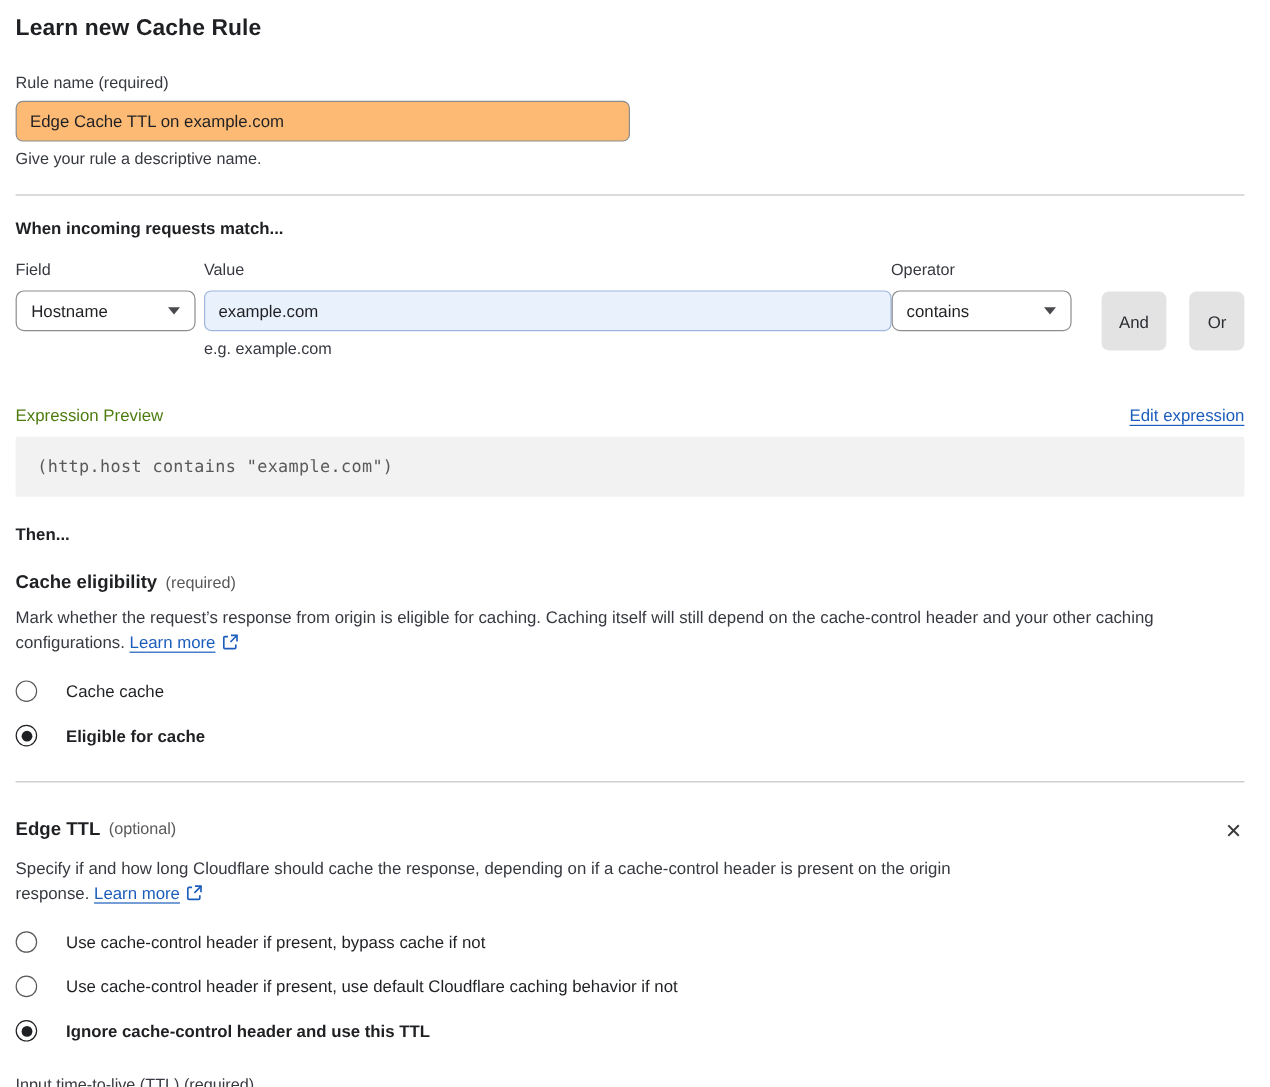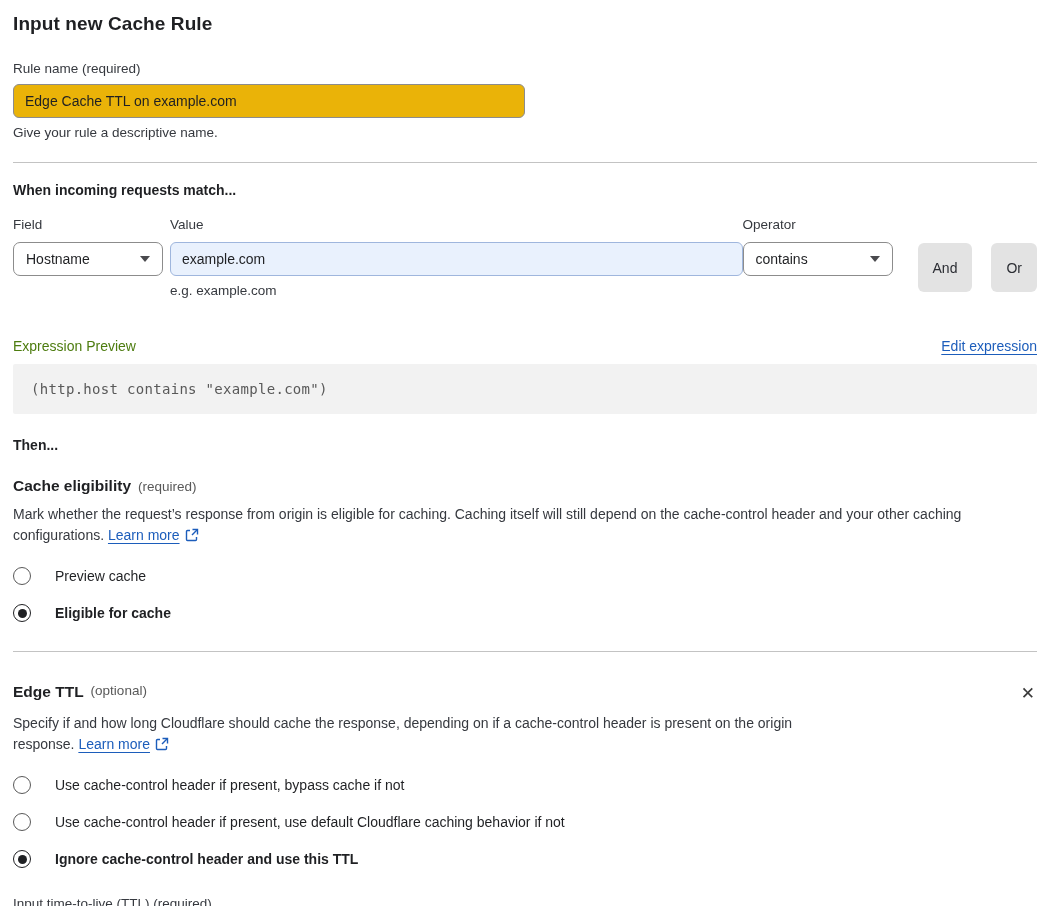--- a/index.html
+++ b/index.html
@@ -27,21 +27,21 @@
   }
   .text-input {
     font-family: "Liberation Sans", sans-serif;
     font-size: 14px;
     color: #1f2023;
     height: 34px;
     border: 1px solid #8c8c8c;
     border-radius: 6px;
     padding: 0 11px;
     outline: none;
-    background: #eab308;
+    background: #fdba74;
     width: 100%;
   }
   .rule-name-input { width: 512px; display: block; }
   .helper-text {
     font-size: 13.5px;
     color: #36393f;
     margin-top: 7px;
   }
   .divider {
     border: none;
@@ -180,21 +180,21 @@
   }
   .edge-desc { max-width: 800px; }
 
   .ttl-label { margin-top: 28px; margin-bottom: 9px; }
 </style>
 </head>
 <body>
 
 <div class="content">
 
-  <h1 class="page-title">Input new Cache Rule</h1>
+  <h1 class="page-title">Learn new Cache Rule</h1>
 
   <div>
     <label class="field-label">Rule name (required)</label>
     <input class="text-input rule-name-input" type="text" value="Edge Cache TTL on example.com" style="">
     <div class="helper-text">Give your rule a descriptive name.</div>
   </div>
 
   <hr class="divider d1">
 
   <h2 class="section-heading">When incoming requests match...</h2>
@@ -243,21 +243,21 @@
           <path d="M5 2.5H2.5C1.95 2.5 1.5 2.95 1.5 3.5V11.5C1.5 12.05 1.95 12.5 2.5 12.5H10.5C11.05 12.5 11.5 12.05 11.5 11.5V9" stroke="#1c5dbb" stroke-width="1.4"></path>
           <path d="M7.5 1.5H12.5V6.5" stroke="#1c5dbb" stroke-width="1.4"></path>
           <path d="M12.2 1.8L7 7" stroke="#1c5dbb" stroke-width="1.4"></path>
         </svg></span></p>
 
   <div class="radio-group">
     <div class="radio-row">
       <span class="radio-circle">
           <span class="radio-dot"></span>
         </span>
-      <span class="radio-label">Preview cache</span>
+      <span class="radio-label">Cache cache</span>
     </div>
     <div class="radio-row selected">
       <span class="radio-circle">
           <span class="radio-dot"></span>
         </span>
       <span class="radio-label">Eligible for cache</span>
     </div>
   </div>
 
   <hr class="divider d2">

